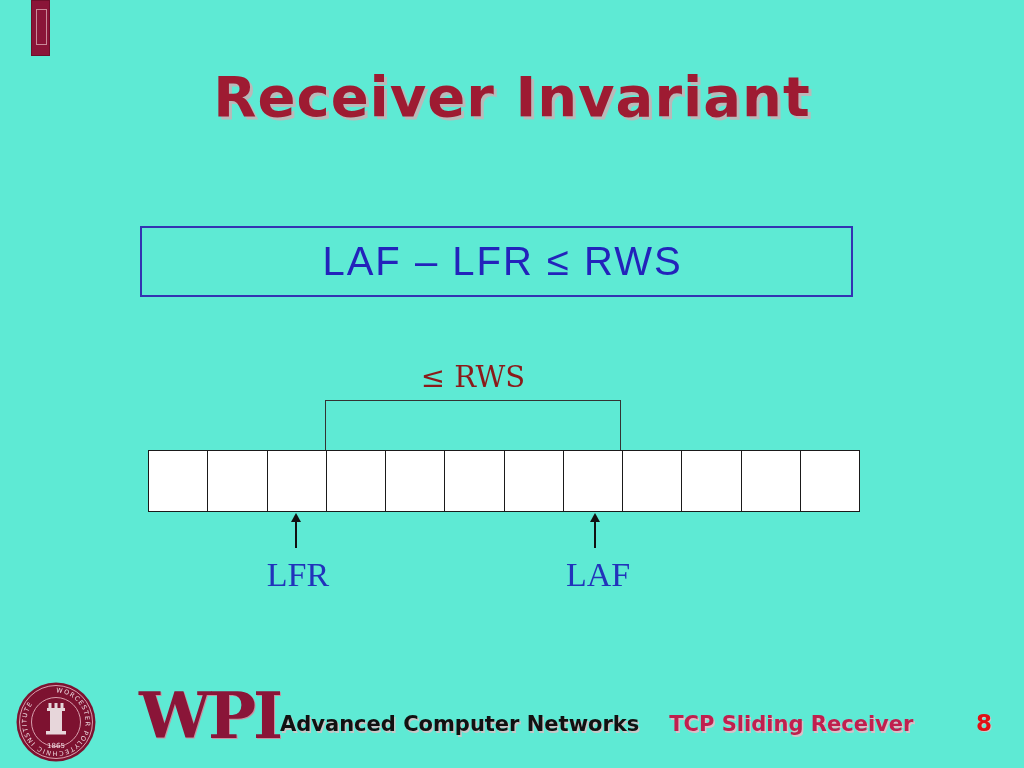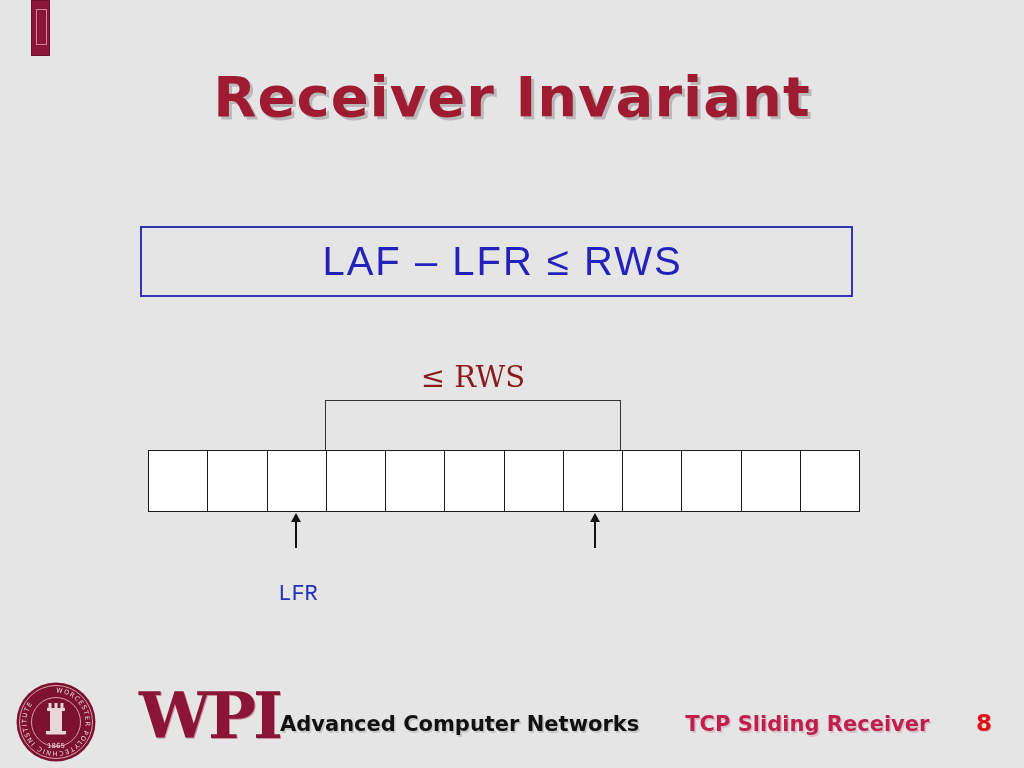--- a/index.html
+++ b/index.html
@@ -3,21 +3,21 @@
 <meta charset="utf-8">
 <style>
   html, body { margin: 0; padding: 0; }
   body {
     width: 1024px; height: 768px;
     background: #ffffff;
     position: relative;
     overflow: hidden;
     font-family: "DejaVu Sans", sans-serif;
   }
-  .slide { position: absolute; inset: 0; background: #e5e5e5; }
+  .slide { position: absolute; inset: 0; background: #5eead4; }
 
   
   .ribbon {
     position: absolute; left: 31px; top: 0;
     width: 19px; height: 56px;
     background: #8a1538;
     border: 1px solid #6d0f2a;
     box-sizing: border-box;
   }
   .ribbon .ribbon-mark {
@@ -93,43 +93,42 @@
     border-right: 5px solid transparent;
     border-bottom: 9px solid #111;
   }
   .arrow-lfr { left: 290px; top: 513px; }
   .arrow-laf { left: 589px; top: 513px; }
 
   
   .ptr-label {
     position: absolute; top: 556px; width: 120px;
     text-align: center;
-    font-family: Liberation Mono, monospace;
-    font-size: 22px;
+    font-family: Liberation Serif, serif;
+    font-size: 34px;
     color: #2233bb;
-    margin-top: 26px;
   }
   .lfr-label { left: 238px; }
   .laf-label { left: 538px; }
 
   
   .footer-seal { position: absolute; left: 16px; top: 682px; width: 80px; height: 80px; }
   .wpi-logo {
     position: absolute; left: 100px; top: 676px;
     font-family: "DejaVu Serif", serif;
     font-weight: bold;
     font-size: 64px; line-height: 80px;
     color: #8a1538;
     letter-spacing: -3px;
     text-shadow: 1px 1px 0 #c9909f;
     margin-left: 39px;
   }
   .footer-line {
     position: absolute; left: 280px; top: 712px;
-    display: flex; gap: 46px;
+    display: flex; gap: 30px;
     font-size: 21px; font-weight: bold;
     font-family: "DejaVu Sans", sans-serif;
     white-space: nowrap;
   }
   .footer-course { color: #111111; text-shadow: 1.5px 1.5px 0 #c7c7c7; }
   .footer-topic  { color: #c01f4e; text-shadow: 1.5px 1.5px 0 #d8c0c8; }
   .page-number {
     position: absolute; left: 976px; top: 710px;
     font-size: 23px; font-weight: bold;
     color: #e01015;
@@ -174,20 +173,21 @@
   <div class="arrow arrow-lfr">
     <div class="head"></div>
     <div class="shaft"></div>
   </div>
   <div class="ptr-label lfr-label">LFR</div>
 
   <div class="arrow arrow-laf">
     <div class="head"></div>
     <div class="shaft"></div>
   </div>
+  <div class="ptr-label laf-label">LAF</div>
 
   <svg class="footer-seal" viewBox="0 0 80 80">
     <circle cx="40" cy="40" r="39.5" fill="#7d1230"></circle>
     <circle cx="40" cy="40" r="36.5" fill="none" stroke="#d8a0ae" stroke-width="1"></circle>
     <circle cx="40" cy="40" r="24.5" fill="#7d1230" stroke="#d8a0ae" stroke-width="1"></circle>
     <defs>
       <path id="sealTextArc" d="M 40 10.5 a 29.5 29.5 0 1 1 -0.01 0" fill="none"></path>
     </defs>
     <text font-size="6.4" fill="#f0dfe4" letter-spacing="1.2">
       <textPath href="#sealTextArc">WORCESTER POLYTECHNIC INSTITUTE</textPath>

